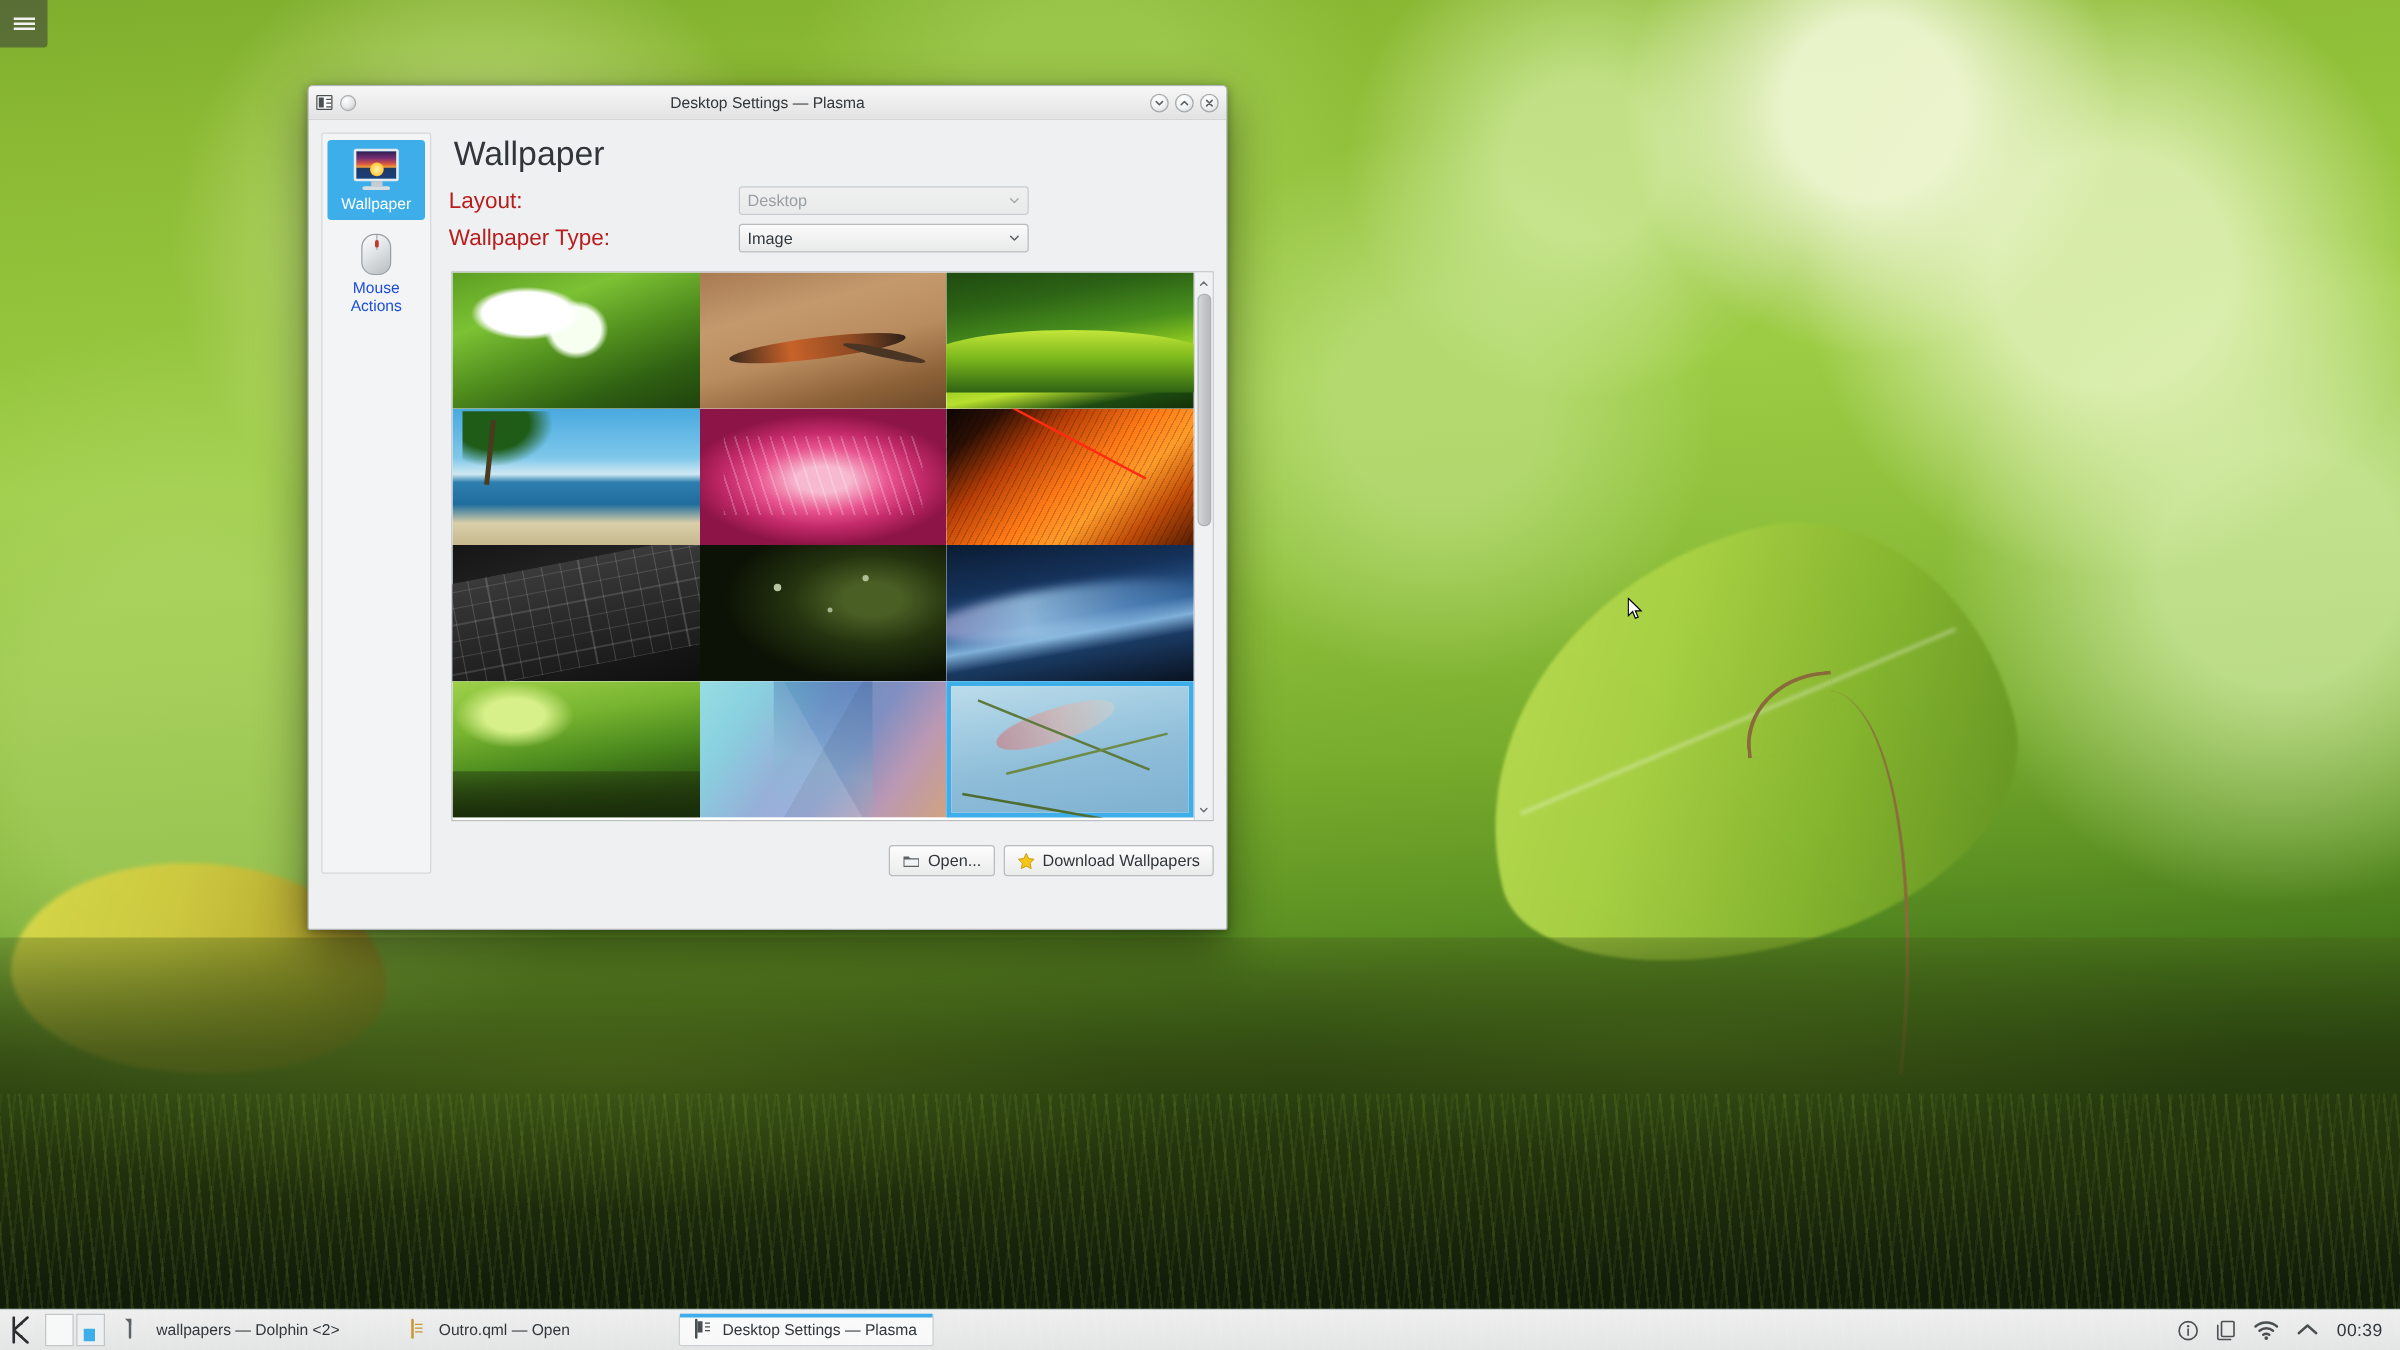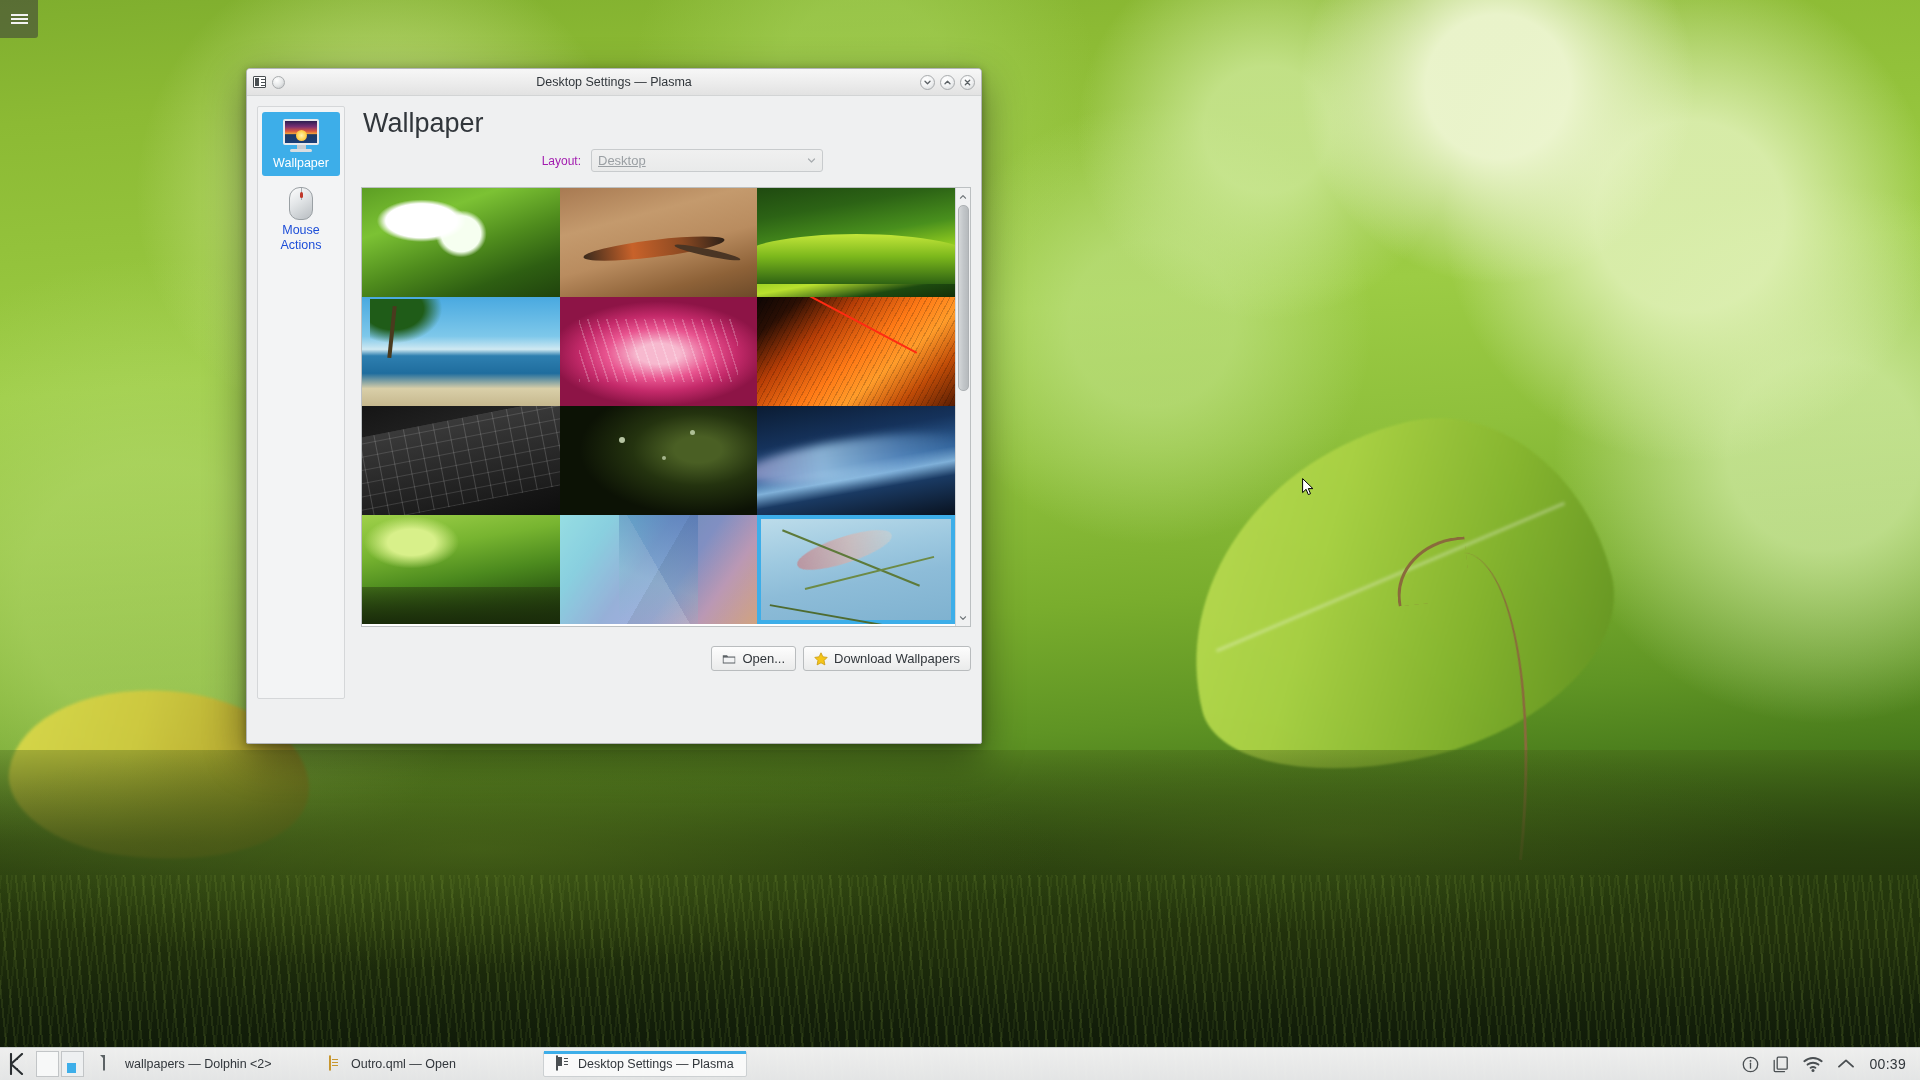--- a/index.html
+++ b/index.html
@@ -193,35 +193,35 @@
     position: absolute; left: 50%; top: 5px; margin-left: -1.5px;
     width: 3px; height: 6px; border-radius: 2px; background: #c0392b;
   }
 
   
   #main { flex: 1; padding-left: 14px; display: flex; flex-direction: column; min-width: 0; }
   #page-title { font-size: 27px; font-weight: 400; color: #31363b; margin: 2px 0 10px 4px; }
 
   .form-row { display: flex; align-items: center; margin-bottom: 7px; }
   .form-label {
-    width: 222px; text-align: right; padding-right: 10px;
-    font-size: 12px; color: #a21caf;
+    width: 222px; padding-right: 10px;
+    font-size: 18px; color: #b91c1c;
   }
   .combo {
     width: 232px; height: 23px; box-sizing: border-box;
     background: linear-gradient(180deg, #fcfcfc 0%, #f2f2f2 48%, #e9eaea 100%);
     border: 1px solid #b9bcbe; border-radius: 3px;
     display: flex; align-items: center; padding: 0 6px;
     font-size: 13px; color: #31363b; cursor: pointer;
   }
   .combo.disabled {
     background: linear-gradient(180deg, #f0f0f0 0%, #e9eaea 100%);
     color: #9a9fa3; border-color: #c8cbcd; cursor: default;
   }
-  .combo .combo-text { flex: 1; overflow: hidden; white-space: nowrap; text-decoration: underline; }
+  .combo .combo-text { flex: 1; overflow: hidden; white-space: nowrap; }
   .combo .chev { width: 9px; height: 9px; flex: 0 0 9px; color: #5a6065; }
   .combo.disabled .chev { color: #a8acaf; }
   .combo .chev svg { display: block; }
 
   
   #grid-wrap {
     margin: 8px 0 0 2px; display: flex;
     border: 1px solid #bcc0c2; background: #fff;
     height: 440px; box-sizing: border-box;
   }
@@ -412,20 +412,31 @@
         <div class="combo disabled">
           <span class="combo-text">Desktop</span>
           <span class="chev">
             <svg width="9" height="9" viewBox="0 0 9 9">
                 <path d="M1.5 3 L4.5 6 L7.5 3" fill="none" stroke="currentColor" stroke-width="1.2" stroke-linecap="round" stroke-linejoin="round"></path>
               </svg>
           </span>
         </div>
       </div>
 
+      <div class="form-row">
+        <div class="form-label">Wallpaper Type:</div>
+        <div class="combo">
+          <span class="combo-text">Image</span>
+          <span class="chev">
+            <svg width="9" height="9" viewBox="0 0 9 9">
+                <path d="M1.5 3 L4.5 6 L7.5 3" fill="none" stroke="currentColor" stroke-width="1.2" stroke-linecap="round" stroke-linejoin="round"></path>
+              </svg>
+          </span>
+        </div>
+      </div>
 
 
       <div id="grid-wrap">
         <div id="grid">
 
           <div class="thumb">
             <div class="inner" style="background:
                radial-gradient(ellipse 30% 26% at 30% 30%, #ffffff 0 60%, rgba(255,255,255,0) 75%),
                radial-gradient(ellipse 18% 30% at 50% 42%, #f6fff0 0 55%, rgba(246,255,240,0) 72%),
                linear-gradient(160deg,#5c9e23 0%,#7cc234 28%,#4f8c1d 55%,#2e5f12 78%,#20430d 100%);"></div>

